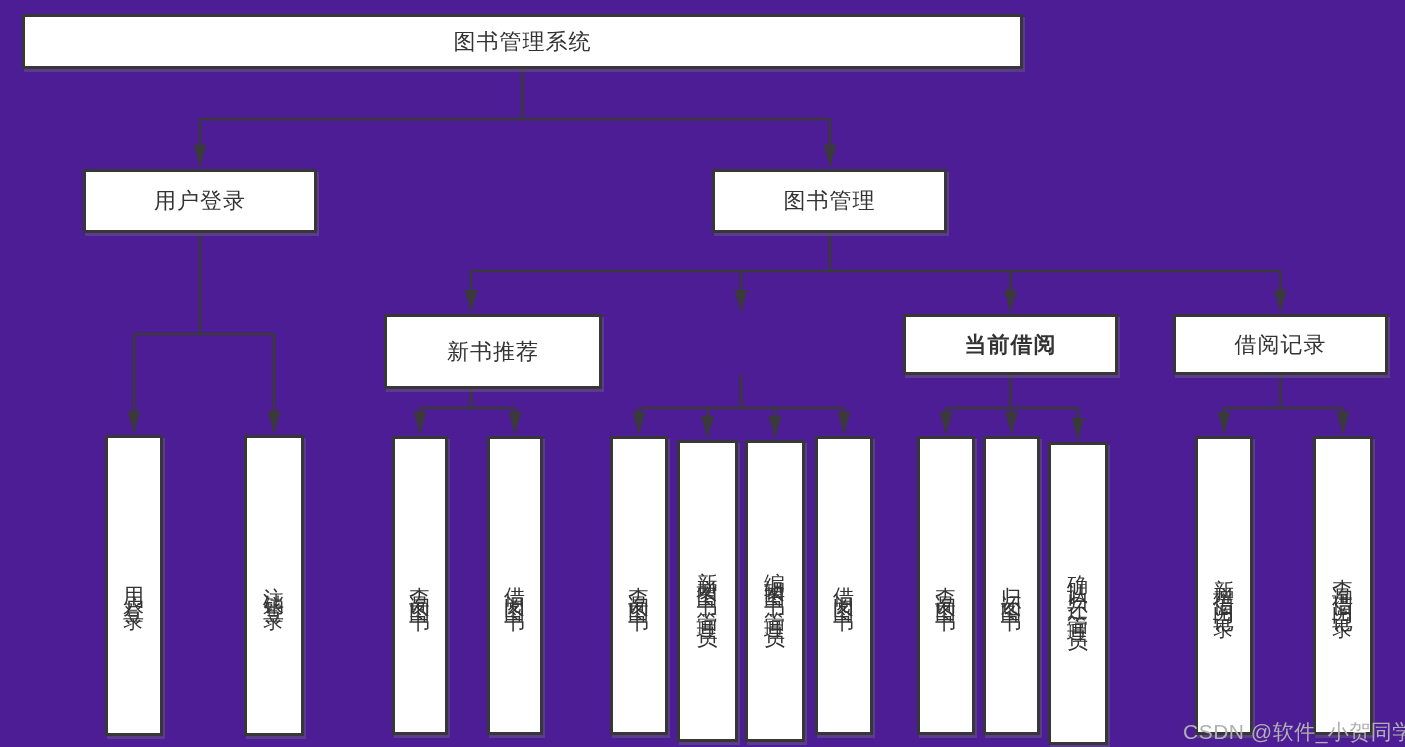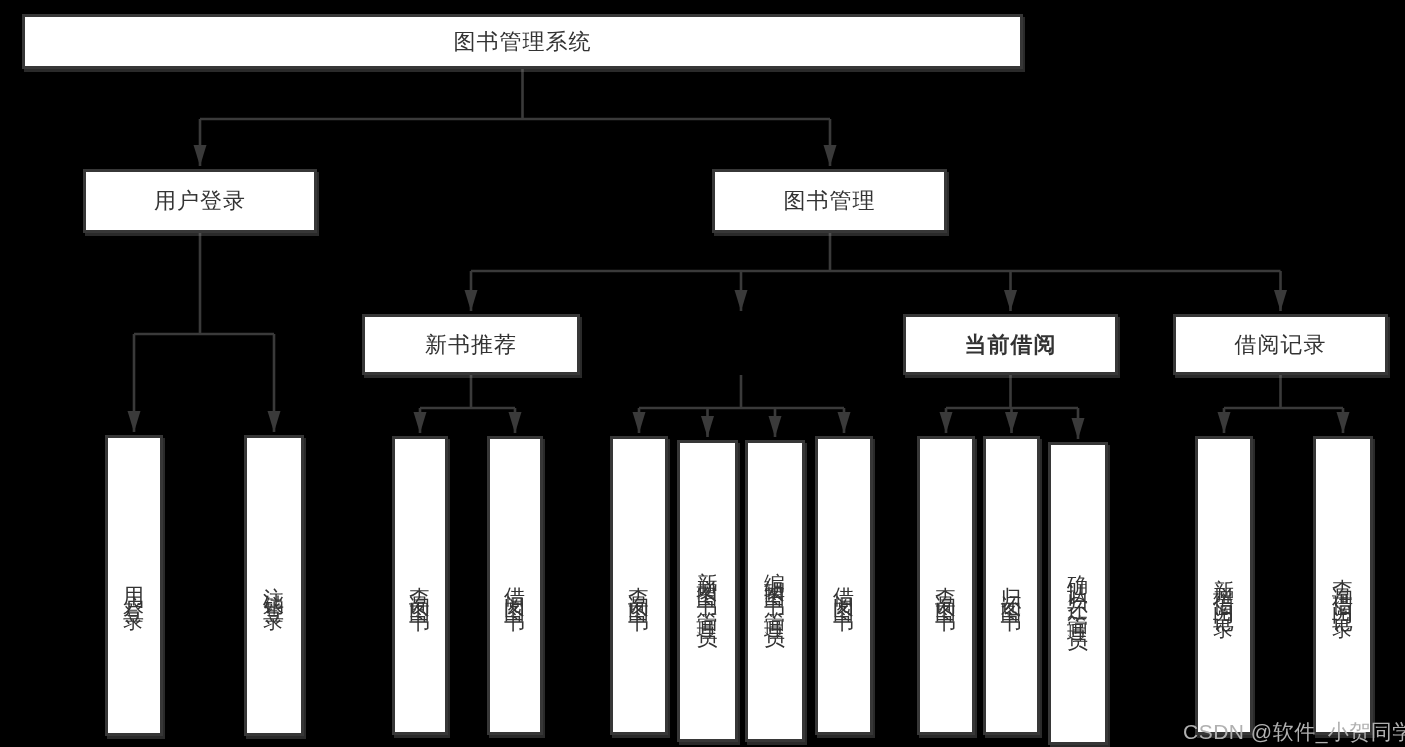--- a/index.html
+++ b/index.html
@@ -5,21 +5,21 @@
   html, body {
     margin: 0;
     padding: 0;
     background: #ffffff;
     font-family: "Liberation Sans", "DejaVu Sans", sans-serif;
   }
   .canvas {
     position: relative;
     width: 1405px;
     height: 747px;
-    background: #000000;
+    background: #4c1d95;
     overflow: hidden;
   }
   .connectors {
     position: absolute;
     left: 0; top: 0;
     width: 1405px; height: 747px;
     z-index: 1;
   }
   .node {
     position: absolute;
@@ -113,21 +113,21 @@
     <span>图书管理系统</span>
   </div>
 
   <div class="node" style="left:83px; top:169px; width:234px; height:64px;">
     <span>用户登录</span>
   </div>
   <div class="node" style="left:712px; top:169px; width:235px; height:64px;">
     <span>图书管理</span>
   </div>
 
-  <div class="node" style="left:362px; top:314px; width:218px; height:61px;">
+  <div class="node" style="left:384px; top:314px; width:218px; height:75px;">
     <span>新书推荐</span>
   </div>
   <div class="node" style="left:903px; top:314px; width:215px; height:61px;font-weight:bold;">
     <span>当前借阅</span>
   </div>
   <div class="node" style="left:1173px; top:314px; width:215px; height:61px;">
     <span>借阅记录</span>
   </div>
 
   <div class="node leaf" style="left:105px; top:435px; width:58px; height:301px;">

